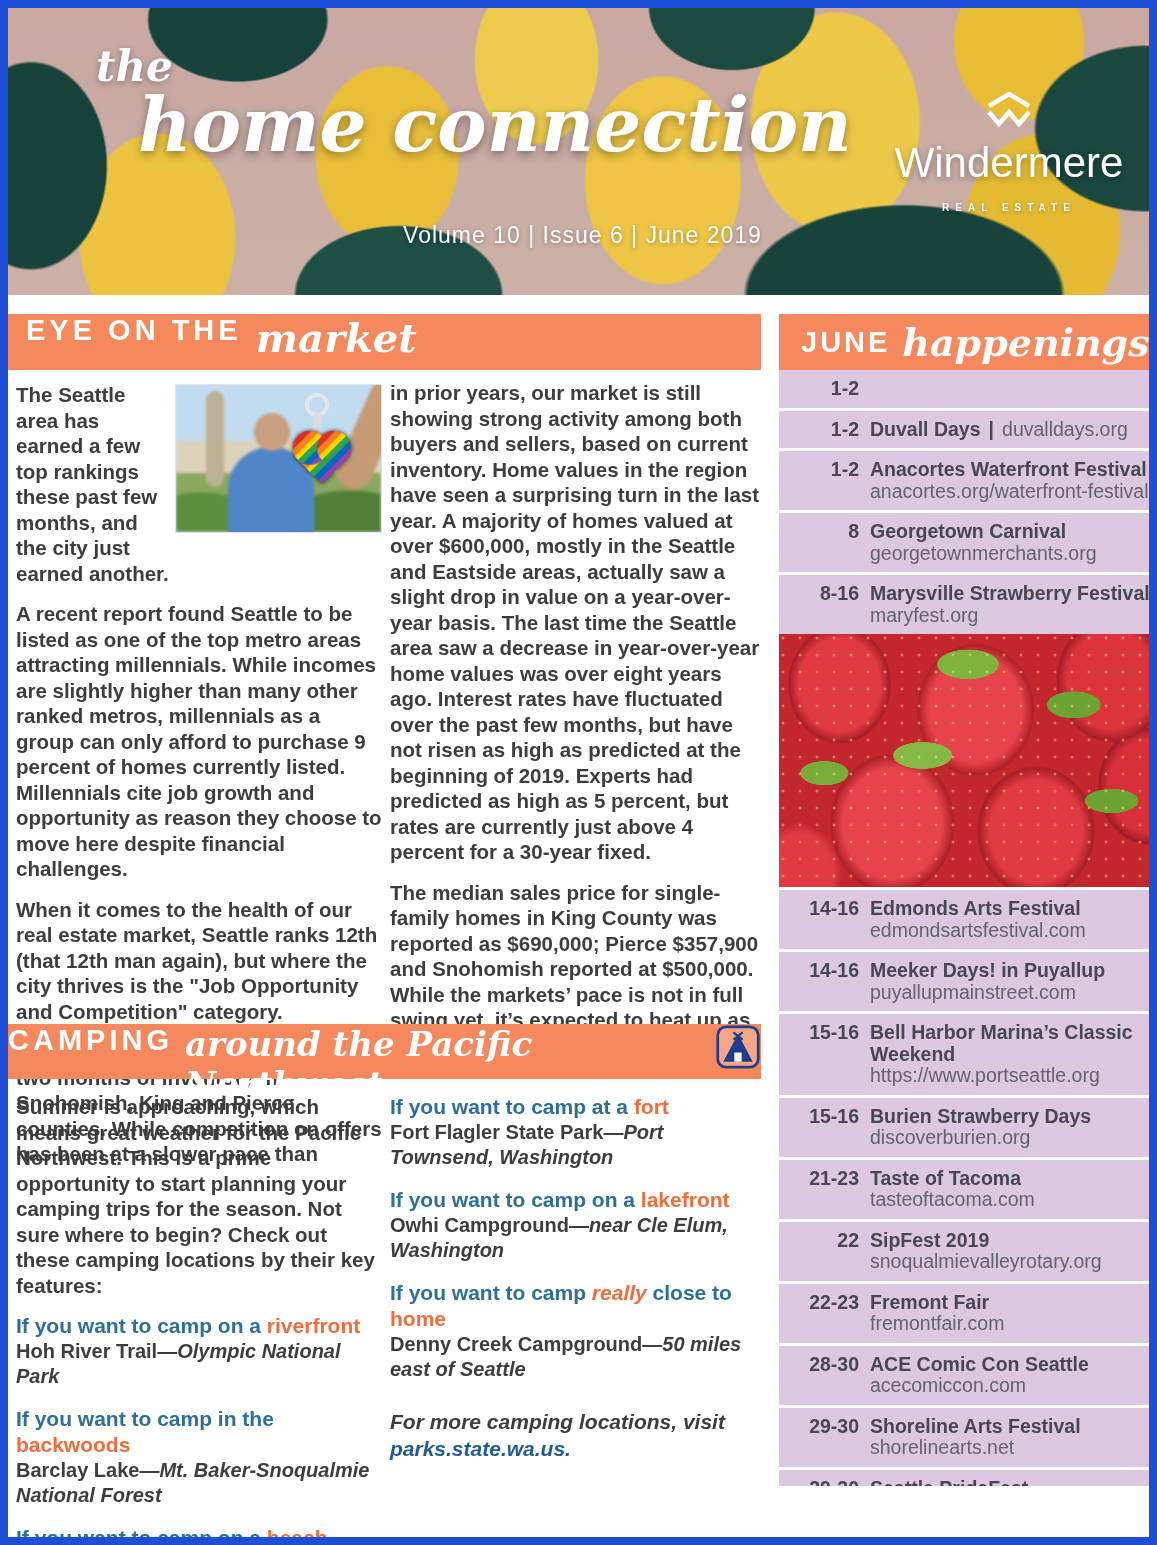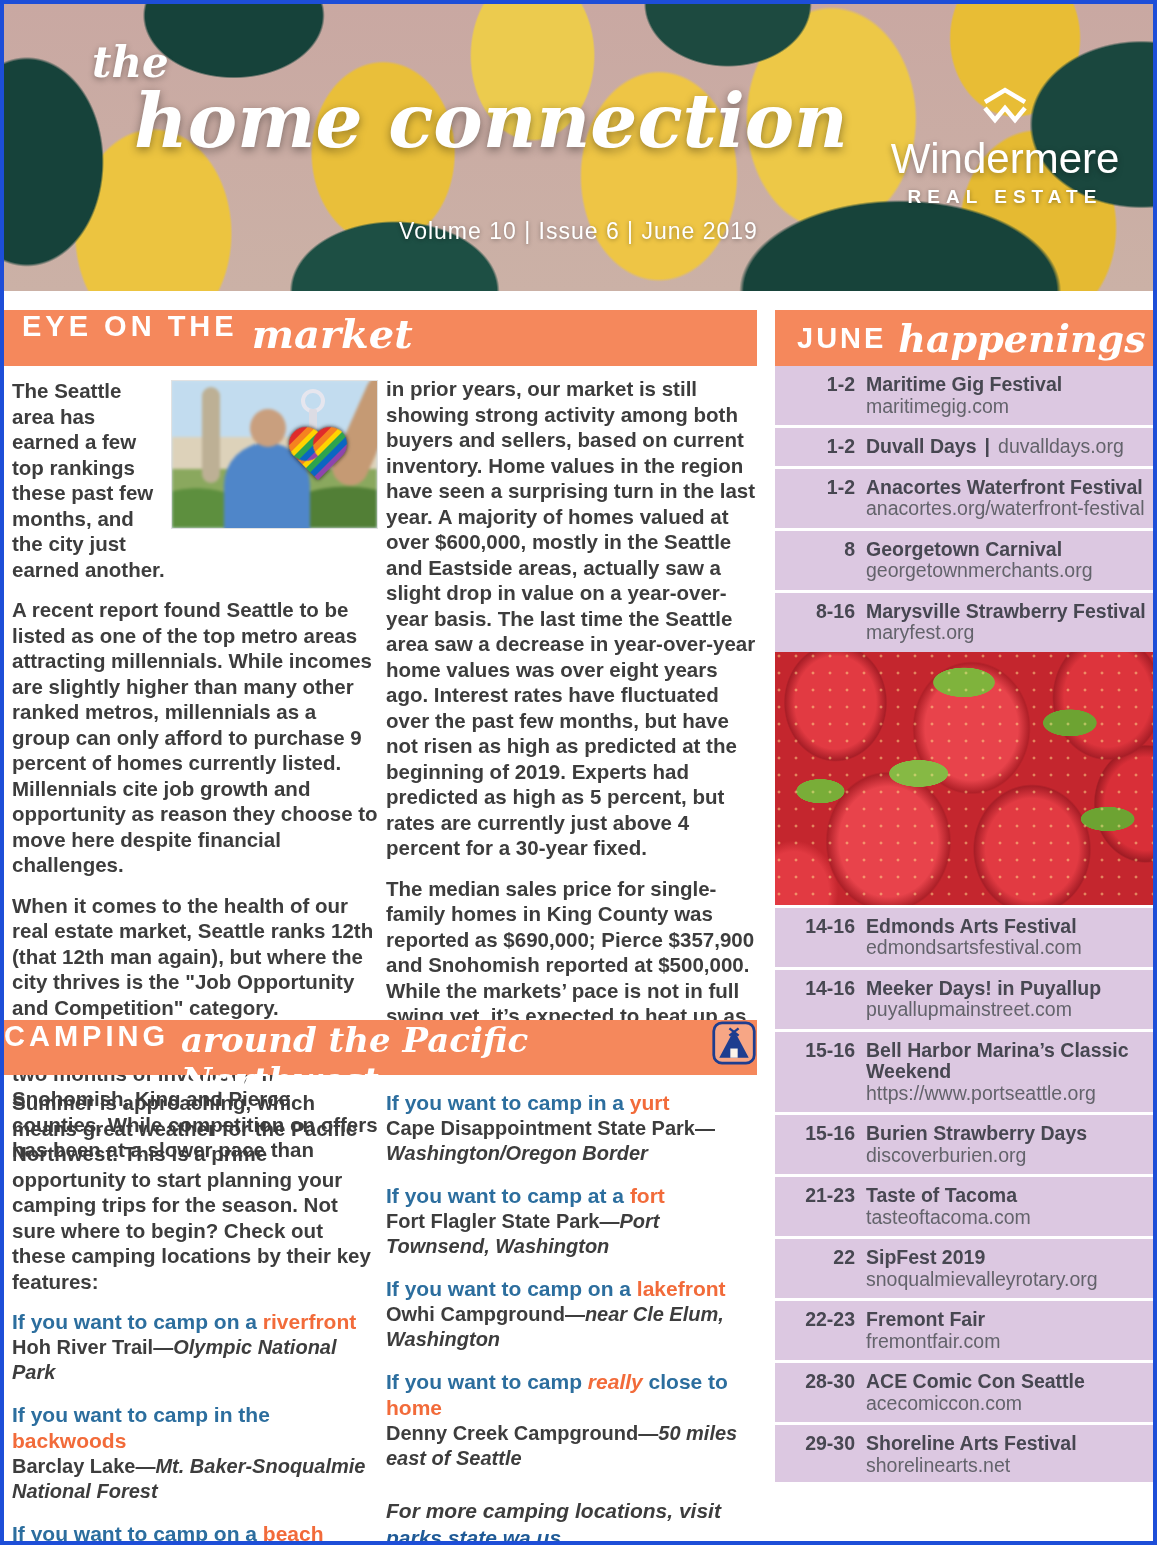--- a/index.html
+++ b/index.html
@@ -8,21 +8,21 @@
     --lavender:#DCC8E1;
     --blue:#2C6E9E;
     --navy:#1E3D8F;
     --ink:#3d3d3d;
     --ev-ink:#474751;
     --ev-url:#63636b;
   }
   html,body{margin:0;padding:0;background:#fff;}
   .page{
     position:relative;width:1157px;height:1545px;box-sizing:border-box;
-    border:4px solid #1d4ed8;background:#fff;overflow:hidden;
+    border:8px solid #1d4ed8;background:#fff;overflow:hidden;
     font-family:"Liberation Sans",sans-serif;color:var(--ink);
   }
   
   .hdr{
     position:absolute;left:0;top:0;width:1149px;height:287px;overflow:hidden;
     background:
       radial-gradient(ellipse 130px 90px at 20% 4%, #16423a 0 68%, transparent 70%),
       radial-gradient(ellipse 110px 150px at 2% 55%, #16423a 0 68%, transparent 70%),
       radial-gradient(ellipse 150px 100px at 34% 100%, #1d4f44 0 68%, transparent 70%),
       radial-gradient(ellipse 230px 130px at 78% 100%, #17433a 0 68%, transparent 70%),
@@ -37,21 +37,21 @@
       radial-gradient(ellipse 100px 120px at 88% 12%, #e8bd35 0 64%, transparent 66%),
       linear-gradient(180deg,#c9a8a2,#cbb1a6);
   }
   .script{font-family:"DejaVu Serif",serif;font-style:italic;}
   .hdr .the{position:absolute;left:88px;top:34px;font-size:42px;color:#fff;font-weight:700;text-shadow:0 2px 6px rgba(0,0,0,.35);}
   .hdr .title{position:absolute;left:130px;top:74px;width:700px;text-align:center;font-size:74px;font-weight:700;color:#fff;text-shadow:0 3px 10px rgba(0,0,0,.4);white-space:nowrap;}
   .hdr .issue{position:absolute;left:0;top:214px;width:1149px;text-align:center;font-size:23px;letter-spacing:1px;color:#fff;text-shadow:0 1px 4px rgba(0,0,0,.35);}
   .brand{position:absolute;right:18px;top:82px;width:260px;text-align:center;color:#fff;}
   .brand .mark{margin-bottom:4px;}
   .brand .name{font-size:42px;font-weight:400;line-height:1;text-shadow:0 2px 6px rgba(0,0,0,.35);}
-  .brand .sub{font-size:19px;font-weight:700;letter-spacing:6px;margin-top:6px;text-shadow:0 1px 4px rgba(0,0,0,.35);}
+  .brand .sub{font-size:10px;font-weight:700;letter-spacing:6px;margin-top:18px;text-shadow:0 1px 4px rgba(0,0,0,.35);}
   
   .banner{position:absolute;background:var(--orange);color:#fff;display:flex;align-items:flex-start;}
   .banner .b-main{font-weight:800;letter-spacing:4px;font-size:29px;}
   .banner .b-script{font-family:"DejaVu Serif",serif;font-style:italic;font-weight:700;}
   .eye-banner{left:0;top:306px;width:753px;height:56px;padding-left:18px;box-sizing:border-box;}
   .eye-banner .b-script{font-size:40px;margin-left:14px;}
   .camp-banner{left:0;top:1016px;width:753px;height:55px;box-sizing:border-box;}
   .camp-banner .b-script{font-size:34px;margin-left:12px;}
   .camp-banner .tent{margin-left:10px;display:flex;align-items:center;}
   
@@ -202,24 +202,20 @@
           <div class="cloc"><span class="sg-p">Barclay Lake—</span><span class="sg-i">Mt. Baker-Snoqualmie National Forest</span></div>
         </div>
         <div class="citem">
           <div class="chead"><span class="sg-b">If you want to camp on a </span><span class="sg-o">beach</span></div>
         </div>
       </div>
   </div>
   <div class="camp-right">
     <div>
         <div class="citem">
-          <div class="chead"><span class="sg-b">If you want to camp in a </span><span class="sg-o">yurt</span></div>
-          <div class="cloc"><span class="sg-p">Cape Disappointment State Park—</span><span class="sg-i">Washington/Oregon Border</span></div>
-        </div>
-        <div class="citem">
           <div class="chead"><span class="sg-b">If you want to camp at a </span><span class="sg-o">fort</span></div>
           <div class="cloc"><span class="sg-p">Fort Flagler State Park—</span><span class="sg-i">Port Townsend, Washington</span></div>
         </div>
         <div class="citem">
           <div class="chead"><span class="sg-b">If you want to camp on a </span><span class="sg-o">lakefront</span></div>
           <div class="cloc"><span class="sg-p">Owhi Campground—</span><span class="sg-i">near Cle Elum, Washington</span></div>
         </div>
         <div class="citem">
           <div class="chead"><span class="sg-b">If you want to camp </span><span class="sg-oi">really</span><span class="sg-b"> close to </span><span class="sg-o">home</span></div>
           <div class="cloc"><span class="sg-p">Denny Creek Campground—</span><span class="sg-i">50 miles east of Seattle</span></div>
@@ -232,21 +228,20 @@
   </div>
 
   <div class="sidebar">
     <div class="side-banner">
       <span class="b-main">JUNE</span>
       <span class="b-script">happenings</span>
     </div>
     <div>
         <div class="event first">
           <div class="edate">1-2</div>
-          <div class="ebody"><span class="ename">Maritime Gig Festival</span><div class="eurl">maritimegig.com</div></div>
         </div>
         <div class="event">
           <div class="edate">1-2</div>
           <div class="ebody"><span class="ename">Duvall Days</span><span class="esep">|</span><span class="eurl">duvalldays.org</span></div>
         </div>
         <div class="event">
           <div class="edate">1-2</div>
           <div class="ebody"><span class="ename">Anacortes Waterfront Festival</span><div class="eurl">anacortes.org/waterfront-festival</div></div>
         </div>
         <div class="event">

